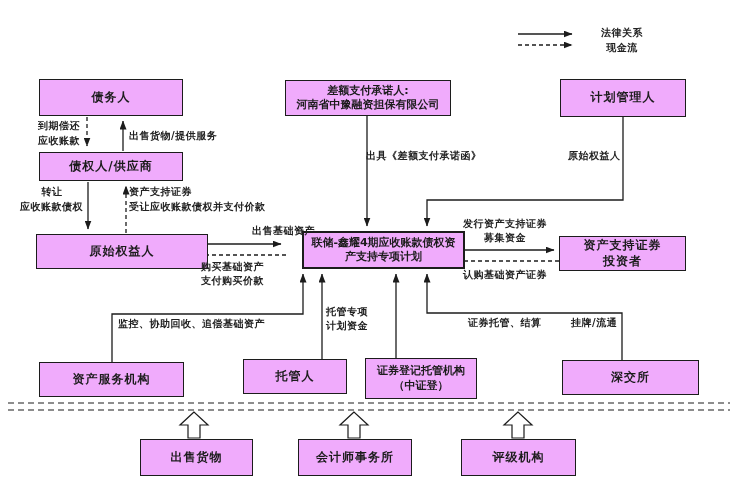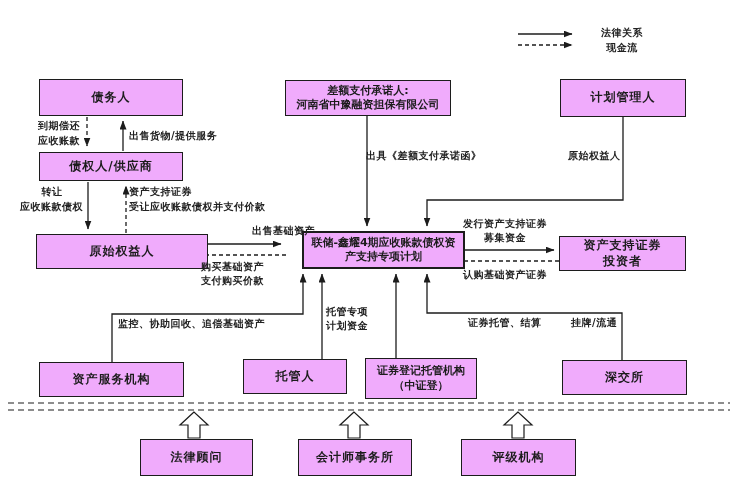--- a/index.html
+++ b/index.html
@@ -109,26 +109,26 @@
 
   <div class="box" style="left:243px;top:359px;width:104px;height:35px;">
     <span>托管人</span>
   </div>
 
   <div class="box small" style="left:365px;top:358px;width:112px;height:41px;">
     <span>证券登记托管机构</span>
     <span>（中证登）</span>
   </div>
 
-  <div class="box" style="left:562px;top:360px;width:125px;height:35px;">
+  <div class="box" style="left:562px;top:360px;width:137px;height:35px;">
     <span>深交所</span>
   </div>
 
   <div class="box" style="left:140px;top:439px;width:113px;height:37px;">
-    <span>法律顾问</span>
+    <span>出售货物</span>
   </div>
 
   <div class="box" style="left:298px;top:439px;width:114px;height:37px;">
     <span>会计师事务所</span>
   </div>
 
   <div class="box" style="left:461px;top:439px;width:115px;height:37px;">
     <span>评级机构</span>
   </div>
 

